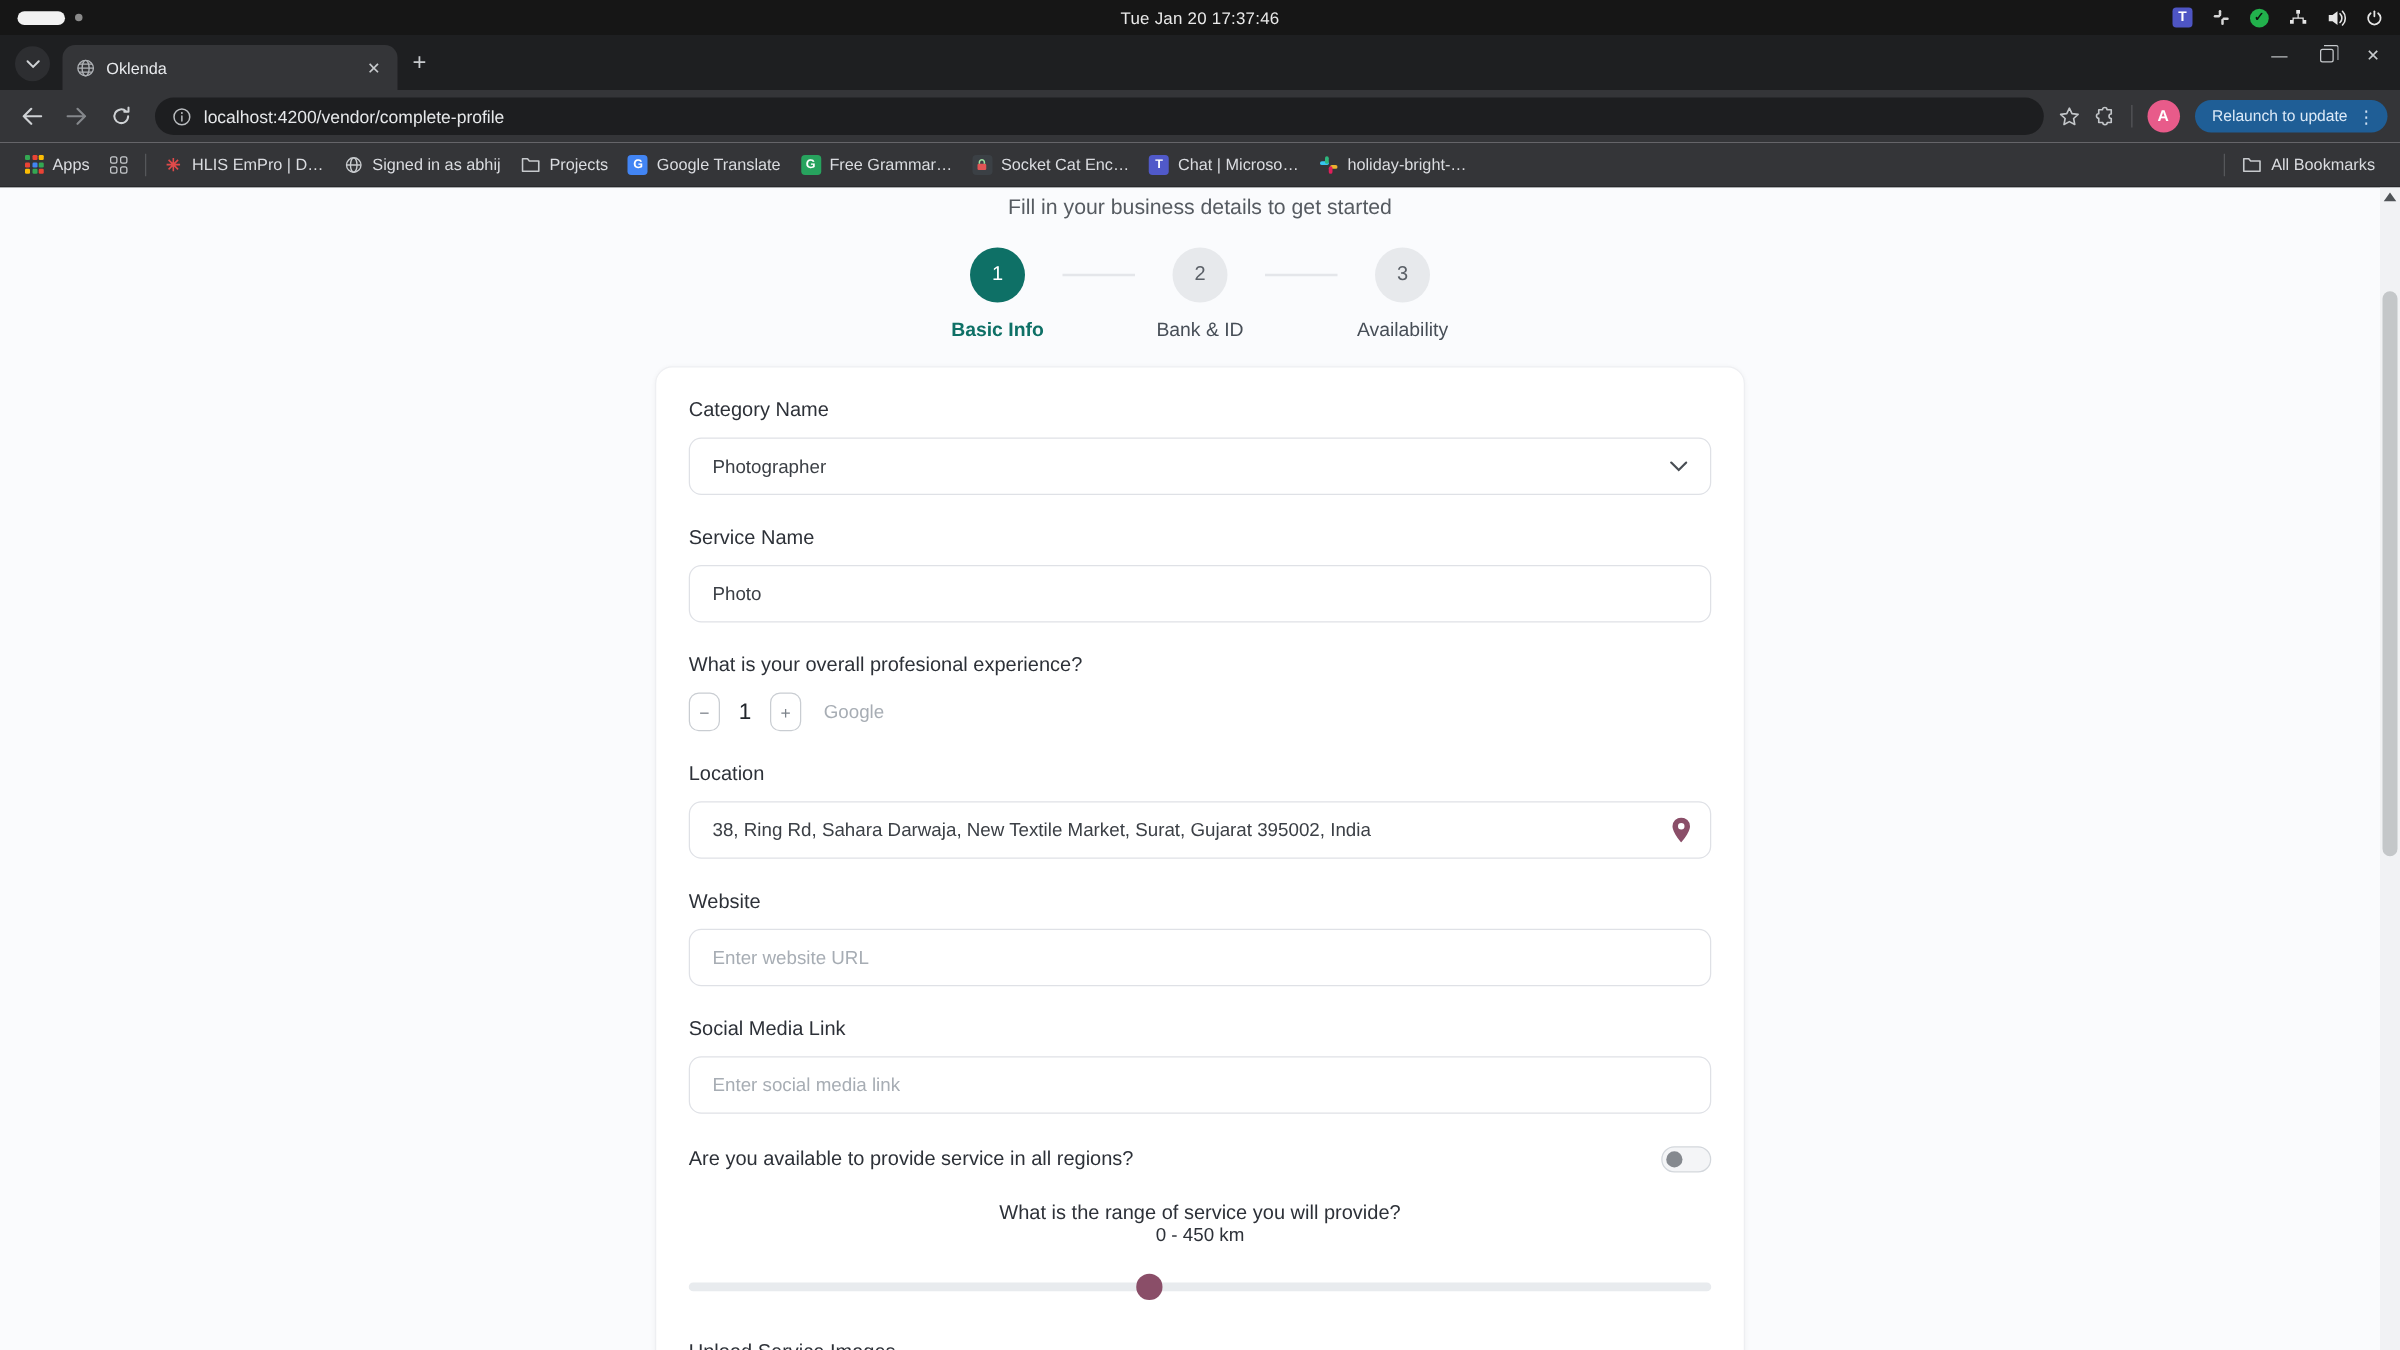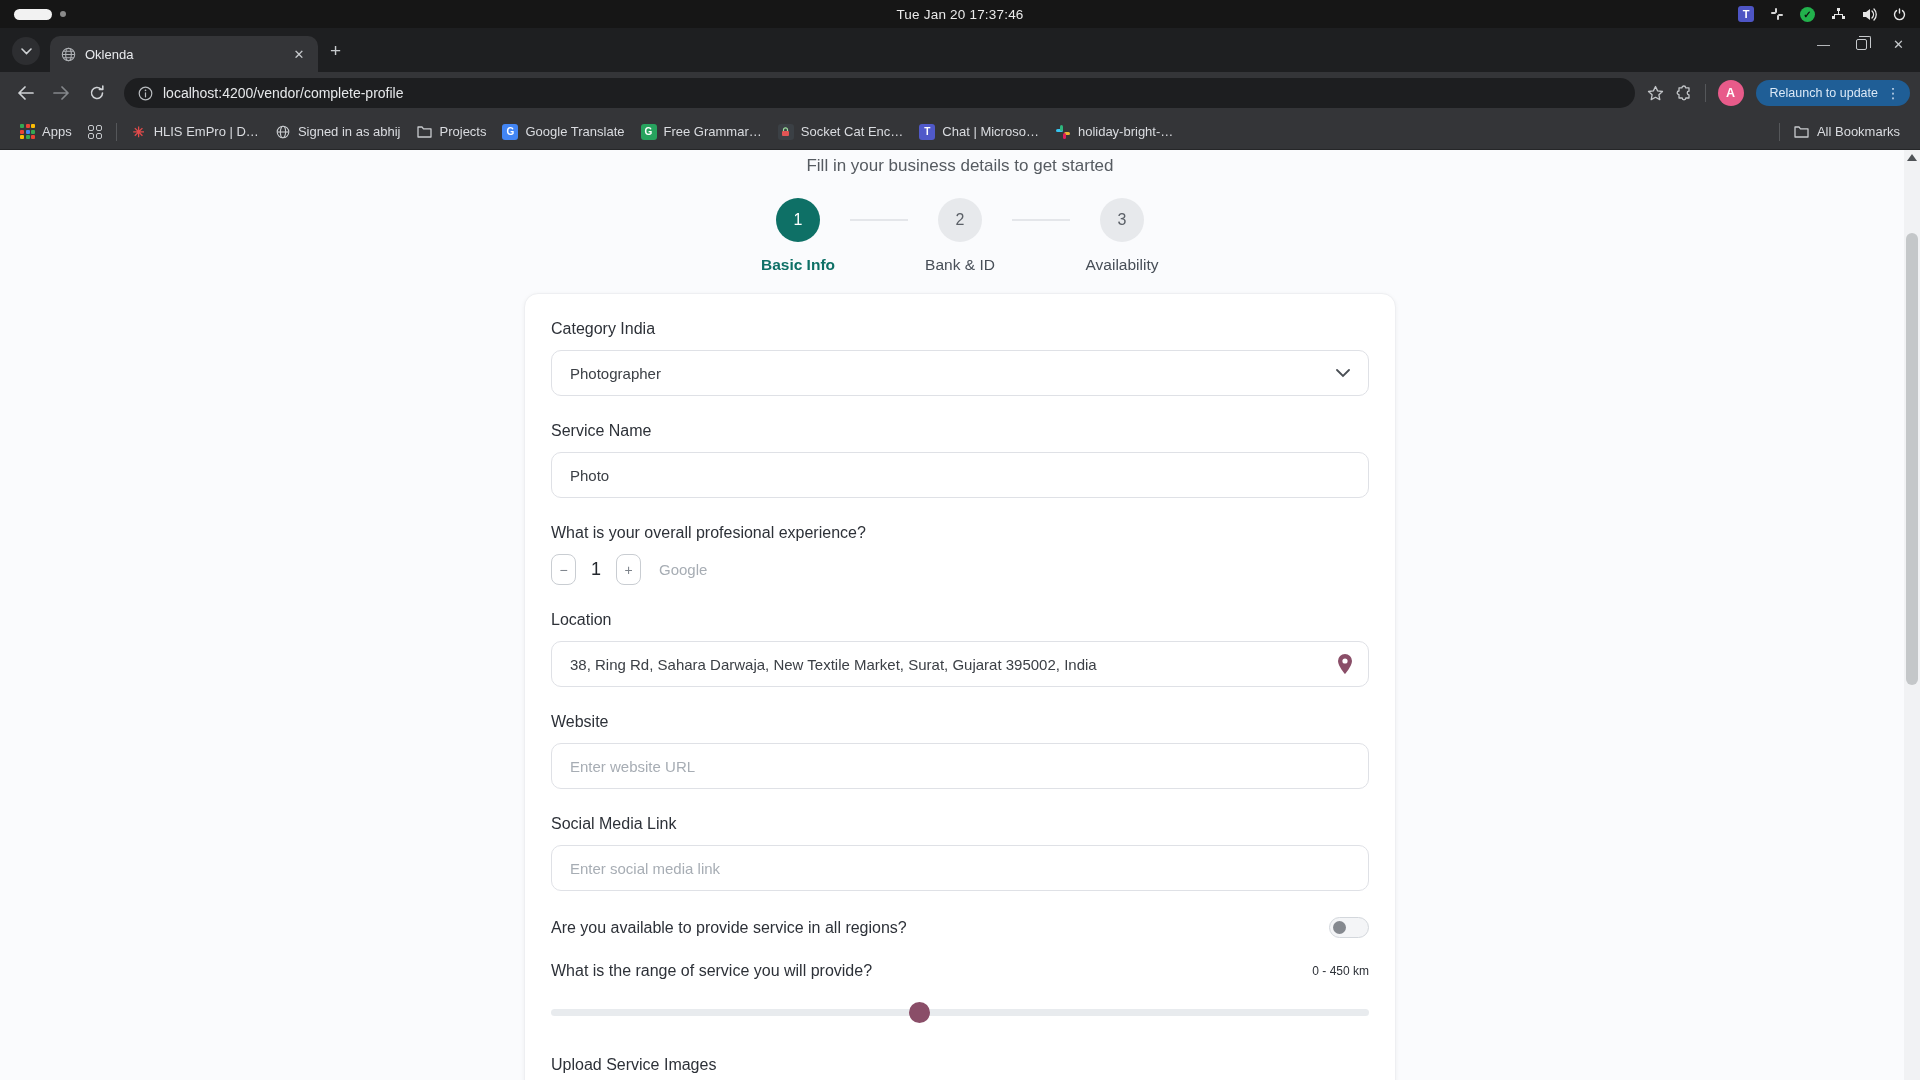--- a/index.html
+++ b/index.html
@@ -104,22 +104,22 @@
               align-items:center; justify-content:center; }
   .exp-val { font-size:18px; color:#23272d; font-weight:500; min-width:12px; text-align:center; }
   .exp-unit { color:#a7adb4; font-size:15px; margin-left:4px; }
   .loc-wrap { position:relative; }
   .loc-wrap .pin { position:absolute; right:16px; top:13px; }
   .toggle-row { display:flex; align-items:center; justify-content:space-between; margin:4px 0 24px; }
   .toggle { width:40px; height:21px; border:1.5px solid #d3d7dc; border-radius:12px;
             background:#f4f5f7; position:relative; flex:none; }
   .toggle-knob { position:absolute; left:3px; top:2.5px; width:13px; height:13px;
                  border-radius:50%; background:#85898f; }
-  .range-row { display:flex; align-items:center; justify-content:space-between; margin-bottom:22px; }
-  .range-val { font-size:12px; color:#2d3138; font-weight:500; }
+  .range-row { display:flex; align-items:center; justify-content:space-between; margin-bottom:22px;flex-direction:column; }
+  .range-val { font-size:15px; color:#2d3138; font-weight:500; }
   .slider { position:relative; height:20px; margin-bottom:34px; }
   .slider-track { position:absolute; top:7px; left:0; right:0; height:7px;
                   background:#e8ebee; border-radius:4px; }
   .slider-thumb { position:absolute; top:0; width:21px; height:21px; border-radius:50%;
                   background:#8a4e68; }
 
   
   .scrollbar { position:absolute; top:0; right:0; width:16px; bottom:0; background:#f1f2f4; }
   .sb-arrow { position:absolute; top:4px; left:3px; width:0; height:0;
               border-left:5px solid transparent; border-right:5px solid transparent;
@@ -352,21 +352,21 @@
     </div>
     <div class="step-line"></div>
     <div class="step">
       <div class="step-circle">3</div>
       <div class="step-label">Availability</div>
     </div>
   </div>
 
   <div class="card">
 
-    <div class="f-label">Category India</div>
+    <div class="f-label">Category Name</div>
     <div class="f-field selectbox">
       <span>Photographer</span>
       <svg width="14" height="9" viewBox="0 0 14 9" fill="none" stroke="#4a4f55" stroke-width="1.8" stroke-linecap="round">
           <path d="M1 1l6 6 6-6"></path>
         </svg>
     </div>
 
     <div class="f-label">Service Name</div>
     <input class="f-field" value="Photo" style="">
 

